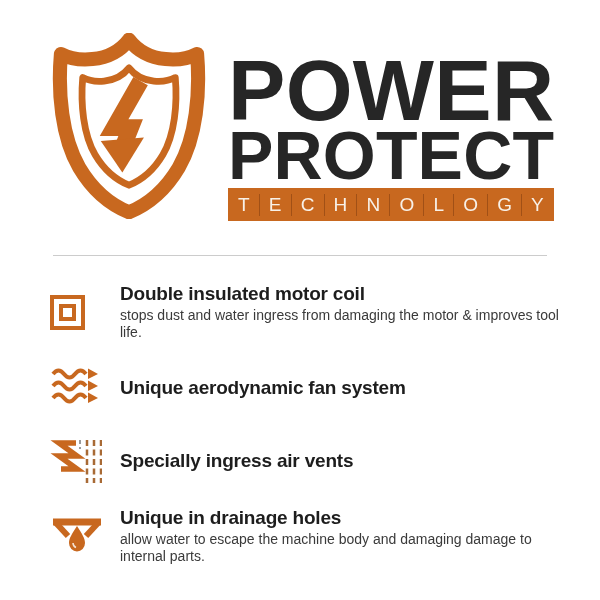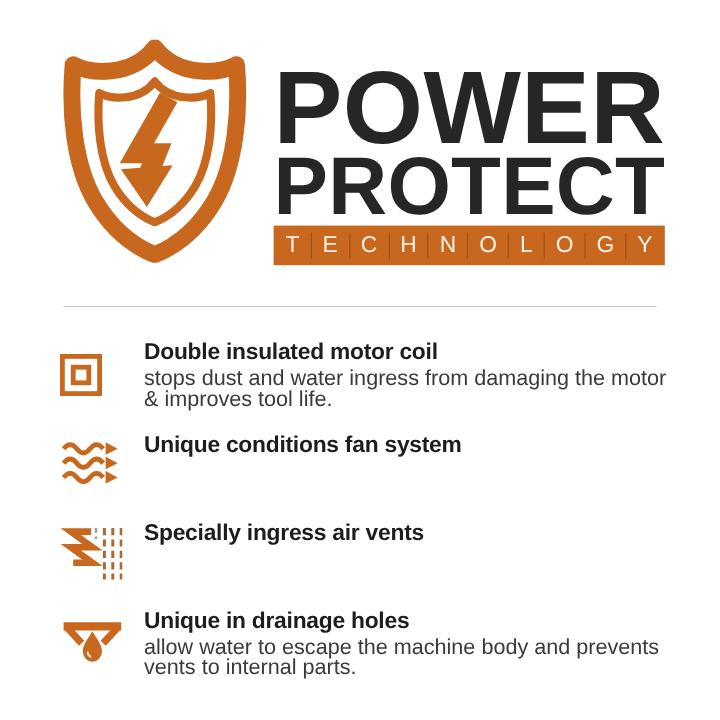--- a/index.html
+++ b/index.html
@@ -18,26 +18,26 @@
           display:flex;align-items:center;justify-content:space-between;
           padding:0 10px;box-sizing:border-box;}
   .banner span{color:#f8f1e8;font-size:19px;font-weight:400;line-height:33px;}
   .banner i.ldiv{width:1px;height:22px;background:rgba(90,38,5,.35);}
 
   
   .divider{position:absolute;top:255px;left:53px;right:53px;height:1px;background:#cccccc;}
 
   
   .features{position:absolute;top:283px;left:50px;right:38px;}
-  .frow{display:flex;margin-bottom:20px;min-height:53px;}
+  .frow{display:flex;align-items:center;margin-bottom:20px;min-height:53px;}
   .ficon{width:56px;flex:0 0 auto;margin-right:14px;display:flex;
          align-items:center;justify-content:flex-start;}
   .ftext h3{margin:0;font-size:19px;font-weight:700;color:#1d1d1d;line-height:22px;
             letter-spacing:-.2px;}
-  .ftext p{margin:2px 0 0;font-size:18px;color:#3a3a3a;line-height:17px;}
+  .ftext p{margin:2px 0 0;font-size:14px;color:#3a3a3a;line-height:17px;}
 
   
   .sq-outer{width:35px;height:35px;border:4.5px solid var(--accent,#c8681f);
             box-sizing:border-box;display:flex;align-items:center;justify-content:center;}
   .sq-inner{width:17px;height:17px;border:4px solid var(--accent,#c8681f);box-sizing:border-box;}
 
   
   .stk{stroke:var(--accent,#c8681f);fill:none;}
   .fil{fill:var(--accent,#c8681f);}
   .dash{stroke:#a86a35;fill:none;}
@@ -130,21 +130,21 @@
             <path class="stk" stroke-width="4" d="M3,8 q5.5,-7 11,0 t11,0 t11,0"></path>
             <polygon class="fil" points="38,2.5 48,8 38,13"></polygon>
           </g>
           <g transform="translate(0,24)">
             <path class="stk" stroke-width="4" d="M3,8 q5.5,-7 11,0 t11,0 t11,0"></path>
             <polygon class="fil" points="38,2.5 48,8 38,13"></polygon>
           </g>
         </svg>
       </div>
       <div class="ftext">
-        <h3>Unique conditions fan system</h3>
+        <h3>Unique aerodynamic fan system</h3>
       </div>
     </div>
 
     <div class="frow">
       <div class="ficon" aria-label="air-vents-icon">
         <svg width="52" height="50" viewBox="0 0 52 50" aria-hidden="true">
           <path class="stk" stroke-width="5.5" stroke-linejoin="miter" d="M26,7 H9 L27,20 H9 L27,33 H11"></path>
           <line class="dashg" x1="30" y1="4" x2="30" y2="13" stroke-width="2" stroke-dasharray="4 3"></line>
           <line class="dash" x1="37" y1="4" x2="37" y2="47" stroke-width="2.5" stroke-dasharray="6 3.5"></line>
           <line class="dash" x1="44" y1="4" x2="44" y2="47" stroke-width="2.5" stroke-dasharray="6 3.5"></line>
@@ -162,18 +162,18 @@
           <line class="stk" x1="3" y1="9" x2="51" y2="9" stroke-width="7"></line>
           <line class="stk" x1="6" y1="10" x2="18" y2="23" stroke-width="6"></line>
           <line class="stk" x1="48" y1="10" x2="36" y2="23" stroke-width="6"></line>
           <path class="fil" d="M27,13 C22,21 19,25 19,30 a8,8.5 0 0 0 16,0
                                C35,25 32,21 27,13 Z"></path>
           <path d="M23,30 a4.5,5 0 0 0 3,4.5" stroke="#ffffff" stroke-width="1.6" fill="none" opacity="0.8"></path>
         </svg>
       </div>
       <div class="ftext">
         <h3>Unique in drainage holes</h3>
-        <p>allow water to escape the machine body and prevents vents to internal parts.</p>
+        <p>allow water to escape the machine body and damaging damage to internal parts.</p>
       </div>
     </div>
 
   </div>
 </div>
 
 </body></html>

